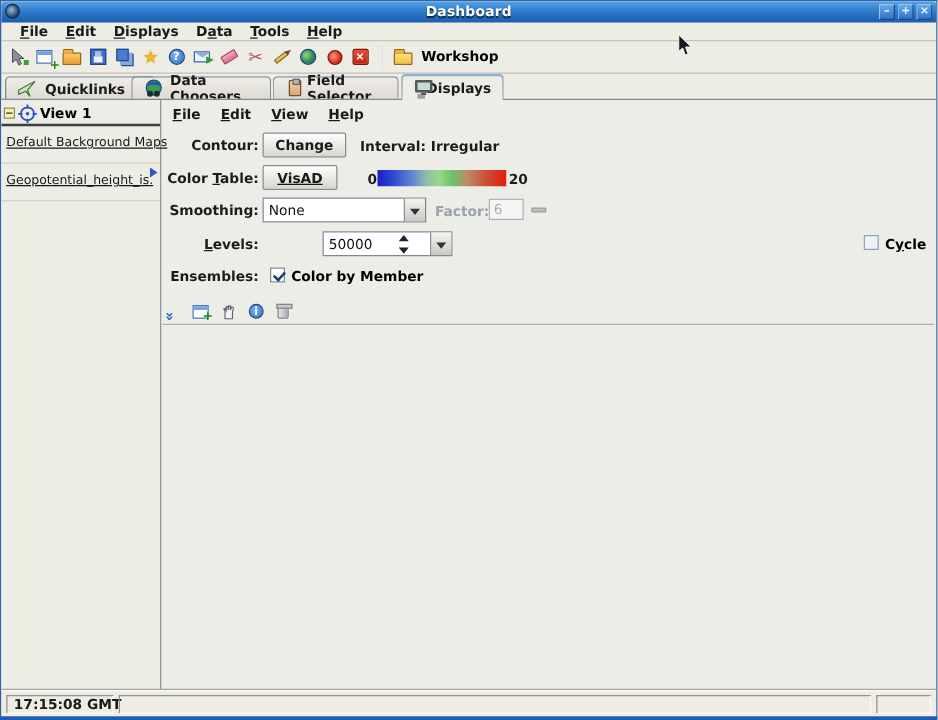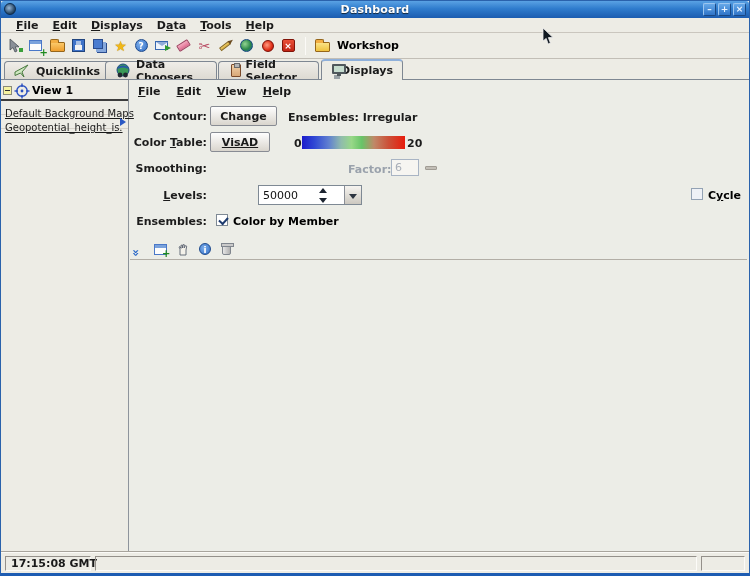--- a/index.html
+++ b/index.html
@@ -96,21 +96,21 @@
   .tab.active { top:0; background:#edece5; border-top:2px solid #8fb0da; z-index:3; }
 
   
   .content { position:absolute; left:0; top:78px; right:0; bottom:21px; border-top:1px solid #7e8792; background:#ecede7; }
   .sidebar { position:absolute; left:0; top:0; bottom:0; width:128px; border-right:1px solid #8e949c; background:#edece5; }
   .shead { position:relative; height:21px; border-bottom:2px solid #3c3c3c; }
   .expander { position:absolute; left:2px; top:6px; width:9px; height:9px; background:#f6f3a0; border:1px solid #8a8a7a; }
   .expander::after { content:""; position:absolute; left:1px; top:3px; width:5px; height:1px; background:#303030; }
   .crosshair { position:absolute; left:13px; top:3px; }
   .sviewlabel { position:absolute; left:31px; top:4px; font-size:11px; font-weight:bold; }
-  .sitem { position:relative; height:14px; border-bottom:1px solid #d6d2ca; padding:1px 0 0 4px; }
+  .sitem { position:relative; height:30px; border-bottom:1px solid #d6d2ca; padding:1px 0 0 4px; }
   .slink { font-size:10px; color:#1a1a1a; text-decoration:underline; white-space:nowrap; }
   .sarrow { position:absolute; right:2px; top:3px; width:0; height:0;
     border-top:4px solid transparent; border-bottom:4px solid transparent; border-left:6px solid #2a58c4; }
 
   .main { position:absolute; left:129px; top:0; right:0; bottom:0; }
   .imenubar { position:absolute; left:0; top:2px; height:18px; display:flex; align-items:center; padding-left:0; }
   .imenubar .mitem { padding:0 8px; }
 
   .row { position:absolute; left:0; right:4px; height:20px; }
   .rlabel { position:absolute; left:0; top:4px; width:77px; text-align:right; font-size:11px; font-weight:bold; color:#1c1c1c; }
@@ -326,33 +326,37 @@
       <div class="imenubar">
         <span class="mitem"><i></i><i class="k">F</i><i>ile</i></span>
         <span class="mitem"><i></i><i class="k">E</i><i>dit</i></span>
         <span class="mitem"><i></i><i class="k">V</i><i>iew</i></span>
         <span class="mitem"><i></i><i class="k">H</i><i>elp</i></span>
       </div>
 
       <div class="row" style="top:26px;">
         <span class="rlabel">Contour:</span>
         <button class="jbtn" style="left:80px; width:67px;">Change</button>
-        <span class="rtext" style="left:158px;">Ensembles: Irregular</span>
+        <span class="rtext" style="left:158px;">Interval: Irregular</span>
       </div>
 
       <div class="row" style="top:52px;">
         <span class="rlabel"><i>Color </i><i class="k">T</i><i>able:</i></span>
         <button class="jbtn" style="left:80px; width:60px;text-decoration:underline;">VisAD</button>
         <span class="rtext" style="left:164px;">0</span>
         <span class="colorbar" style="left:172px;"></span>
         <span class="rtext" style="left:277px;">20</span>
       </div>
 
       <div class="row" style="top:78px;">
         <span class="rlabel">Smoothing:</span>
+        <span class="combo" style="left:80px; width:131px;">
+          <span class="cval">None</span>
+          <span class="cbtn"></span>
+        </span>
         <span class="rtext dis" style="left:218px;">Factor:</span>
         <span class="dfield" style="left:261px; width:28px;">6</span>
         <span style="position:absolute; left:295px; top:8px; width:12px; height:4px; background:#c2beb6; border:1px solid #a09c94; border-radius:1px;"></span>
       </div>
 
       <div class="row" style="top:105px;">
         <span class="rlabel"><i></i><i class="k">L</i><i>evels:</i></span>
         <span class="combo" style="left:80px; width:104px;margin-left:48px;">
           <span class="cval">50000</span>
           <span class="cbtn"></span>

